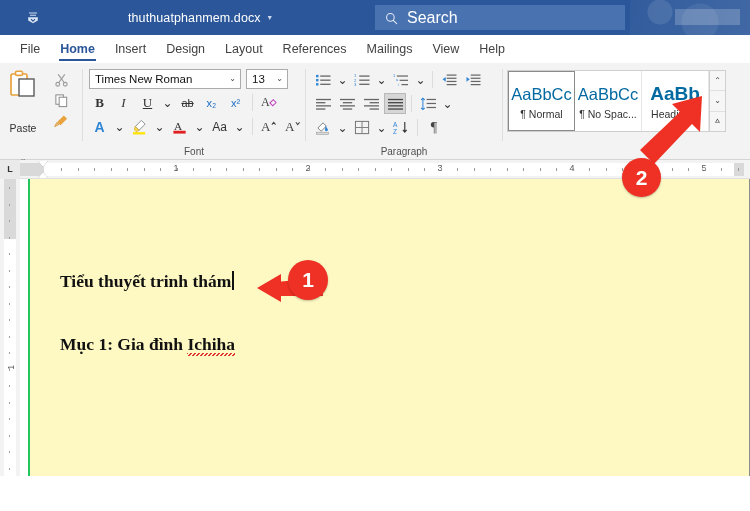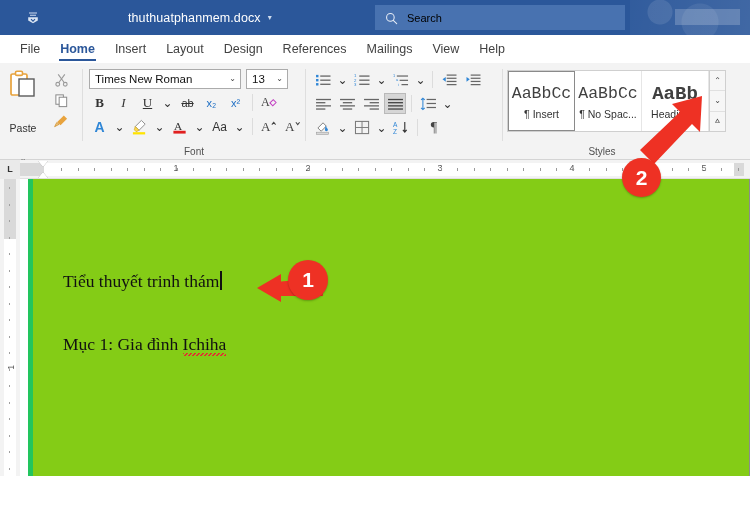--- a/index.html
+++ b/index.html
@@ -42,21 +42,21 @@
   .doc-title{
     color:#ffffff;font-size:12.5px;letter-spacing:.1px;
   }
   .title-caret{ color:#cfdcef; font-size:8px; line-height:1; }
   .searchbox{
     position:absolute; left:375px; top:5px; width:250px; height:25px;
     background:#4872b0;
     display:flex; align-items:center; gap:9px; padding-left:10px;
   }
   .searchbox .si{ width:13px;height:13px;display:block; }
-  .search-ph{ color:#000000; font-size:11px; }
+  .search-ph{ color:#ffffff; font-size:16px; }
   .titlebar .winbox{
     position:absolute; right:10px; top:9px; width:65px; height:16px;
     background:rgba(255,255,255,.20);
   }
 
   
   .tabstrip{
     height:28px;background:#ffffff;display:flex;align-items:stretch;
     padding-left:10px; border-bottom:1px solid #ffffff;
   }
@@ -127,21 +127,21 @@
   .stylegrp{ flex:1; }
   .style-gallery{
     display:flex; margin-left:4px; margin-top:3px;
     border:1px solid #cfcfcf; background:#fff; height:62px;
   }
   .style-card{
     width:67px; display:flex;flex-direction:column;align-items:center;justify-content:center;
     border-right:1px solid #e6e6e6; background:#fff;
   }
   .style-card.sel{ border:1.5px solid #8a8a8a; }
-  .style-prev{ font-family:Liberation Mono, monospace; font-size:16.5px; color:#404040; line-height:22px; }
+  .style-prev{ font-family:Liberation Sans, sans-serif; font-size:16.5px; color:#0369a1; line-height:22px; }
   .style-prev.h1{ font-weight:bold; font-size:19px; }
   .style-name{ font-size:10.5px;color:#333; margin-top:3px; white-space:nowrap; }
   .style-scroll{
     width:16px; display:flex;flex-direction:column; border-left:1px solid #cfcfcf;
   }
   .ss{ flex:1;display:flex;align-items:center;justify-content:center;font-size:8px;color:#444;
        border-bottom:1px solid #e0e0e0; background:#f6f6f6;}
   .ss:last-child{border-bottom:none;}
 
   
@@ -189,23 +189,24 @@
   .vruler .vmargin{
     position:absolute; left:4px; top:0; width:12px; height:60px; background:#d9d9d9;
   }
   .vtick{ position:absolute; left:9px; width:1px;height:2px;background:#a0a0a0; }
   .vnum{
     position:absolute; left:6px; font-size:8.5px; color:#555;
     writing-mode:vertical-rl; transform:rotate(180deg);
   }
 
   .page{
-    position:relative; flex:1; margin-left:8px; background:#84cc16;
-    border-left:5px solid #22c55e; border-right:1px solid #8c8c8c;
+    position:relative; flex:1; margin-left:8px; background:#fef9c3;
+    border-left:2px solid #22c55e; border-right:1px solid #8c8c8c;
     box-shadow:0 0 0 0 rgba(0,0,0,0);
+    font-weight:bold;
   }
   .doc-body{ padding:92px 0 0 30px; }
   .docline{
     font-family:"Liberation Serif", serif;
     font-size:17.5px; color:#111; line-height:1.0; margin-bottom:27px;
     position:relative; display:inline-block; white-space:nowrap;
   }
   .caret{
     display:inline-block; width:1.3px; height:19px; background:#111;
     vertical-align:-3px; margin-left:1px;
@@ -264,22 +265,22 @@
     <span class="search-ph">Search</span>
   </div>
 
   <div class="winbox"></div>
 </div>
 
 <div class="tabstrip">
   <div class="tab">File</div>
   <div class="tab active">Home</div>
   <div class="tab">Insert</div>
+  <div class="tab">Design</div>
   <div class="tab">Layout</div>
-  <div class="tab">Design</div>
   <div class="tab">References</div>
   <div class="tab">Mailings</div>
   <div class="tab">View</div>
   <div class="tab">Help</div>
 </div>
 
 <div class="ribbon">
 
   <div class="grp clipboard">
     <div class="grp-body">
@@ -511,46 +512,46 @@
               <text x="0" y="7" font-size="7" fill="#2f86d6" font-family="Liberation Sans, sans-serif">A</text>
               <text x="0" y="14.5" font-size="7" fill="#2f86d6" font-family="Liberation Sans, sans-serif">Z</text>
               <path d="M12.5 2v11M10.5 10.5l2 2.5 2-2.5" stroke="#333" stroke-width="1.2" fill="none"></path>
             </svg>
           </span>
           <span class="vsep"></span>
           <span class="pbtn" style="font-size:14px;color:#444;font-family:'Liberation Serif',serif;">¶</span>
         </div>
       </div>
     </div>
+    <div class="grp-label">Paragraph</div>
   </div>
   <div class="grp-sep"></div>
 
   <div class="grp stylegrp">
     <div class="grp-body">
       <div class="style-gallery">
         <div class="style-card sel">
           <span class="style-prev">AaBbCc</span>
-          <span class="style-name">¶ Insert</span>
+          <span class="style-name">¶ Normal</span>
         </div>
         <div class="style-card">
           <span class="style-prev">AaBbCc</span>
           <span class="style-name">¶ No Spac...</span>
         </div>
         <div class="style-card">
           <span class="style-prev h1">AaBb</span>
           <span class="style-name">Heading 1</span>
         </div>
         <div class="style-scroll">
           <div class="ss">⌃</div>
           <div class="ss">⌄</div>
           <div class="ss">⩟</div>
         </div>
       </div>
     </div>
-    <div class="grp-label" style="width:190px;margin-left:4px;">Styles</div>
   </div>
 </div>
 
 <div class="hruler">
   <div class="tabstop">L</div>
   <div class="ruler-track">
     <div class="ruler-left-margin"></div>
     <div class="ruler-right-margin"></div>
     <div class="indent-top"></div>
     <div class="indent-bot"></div>

